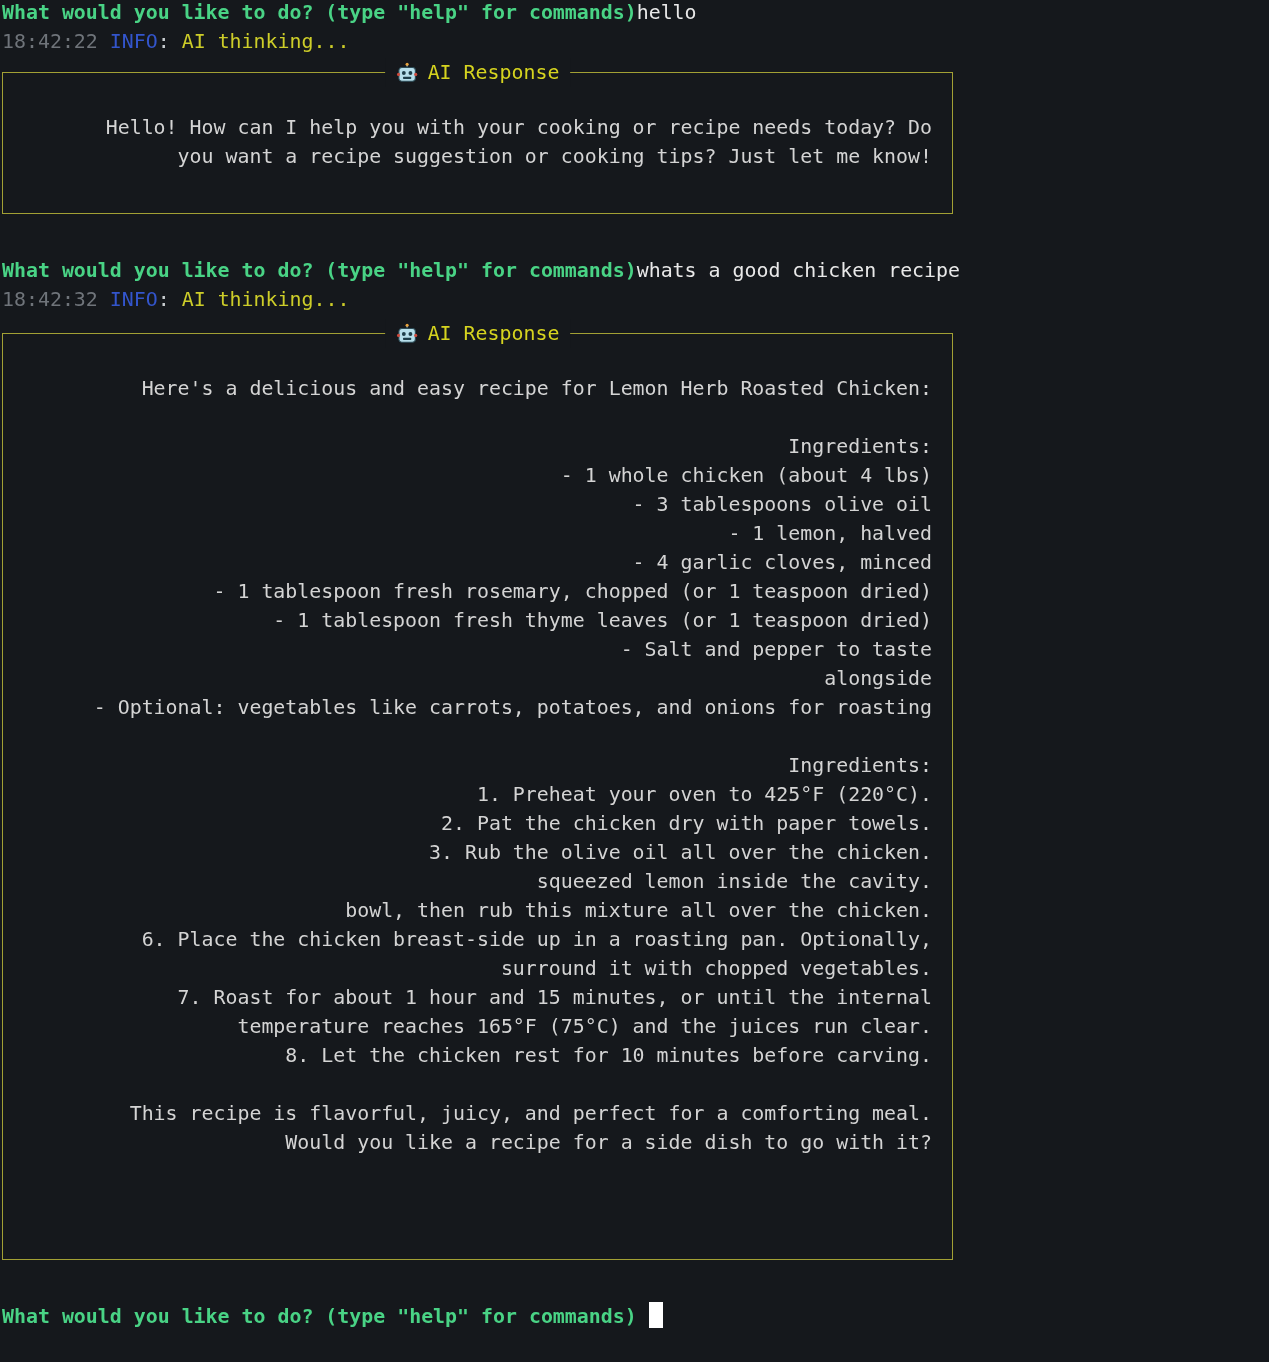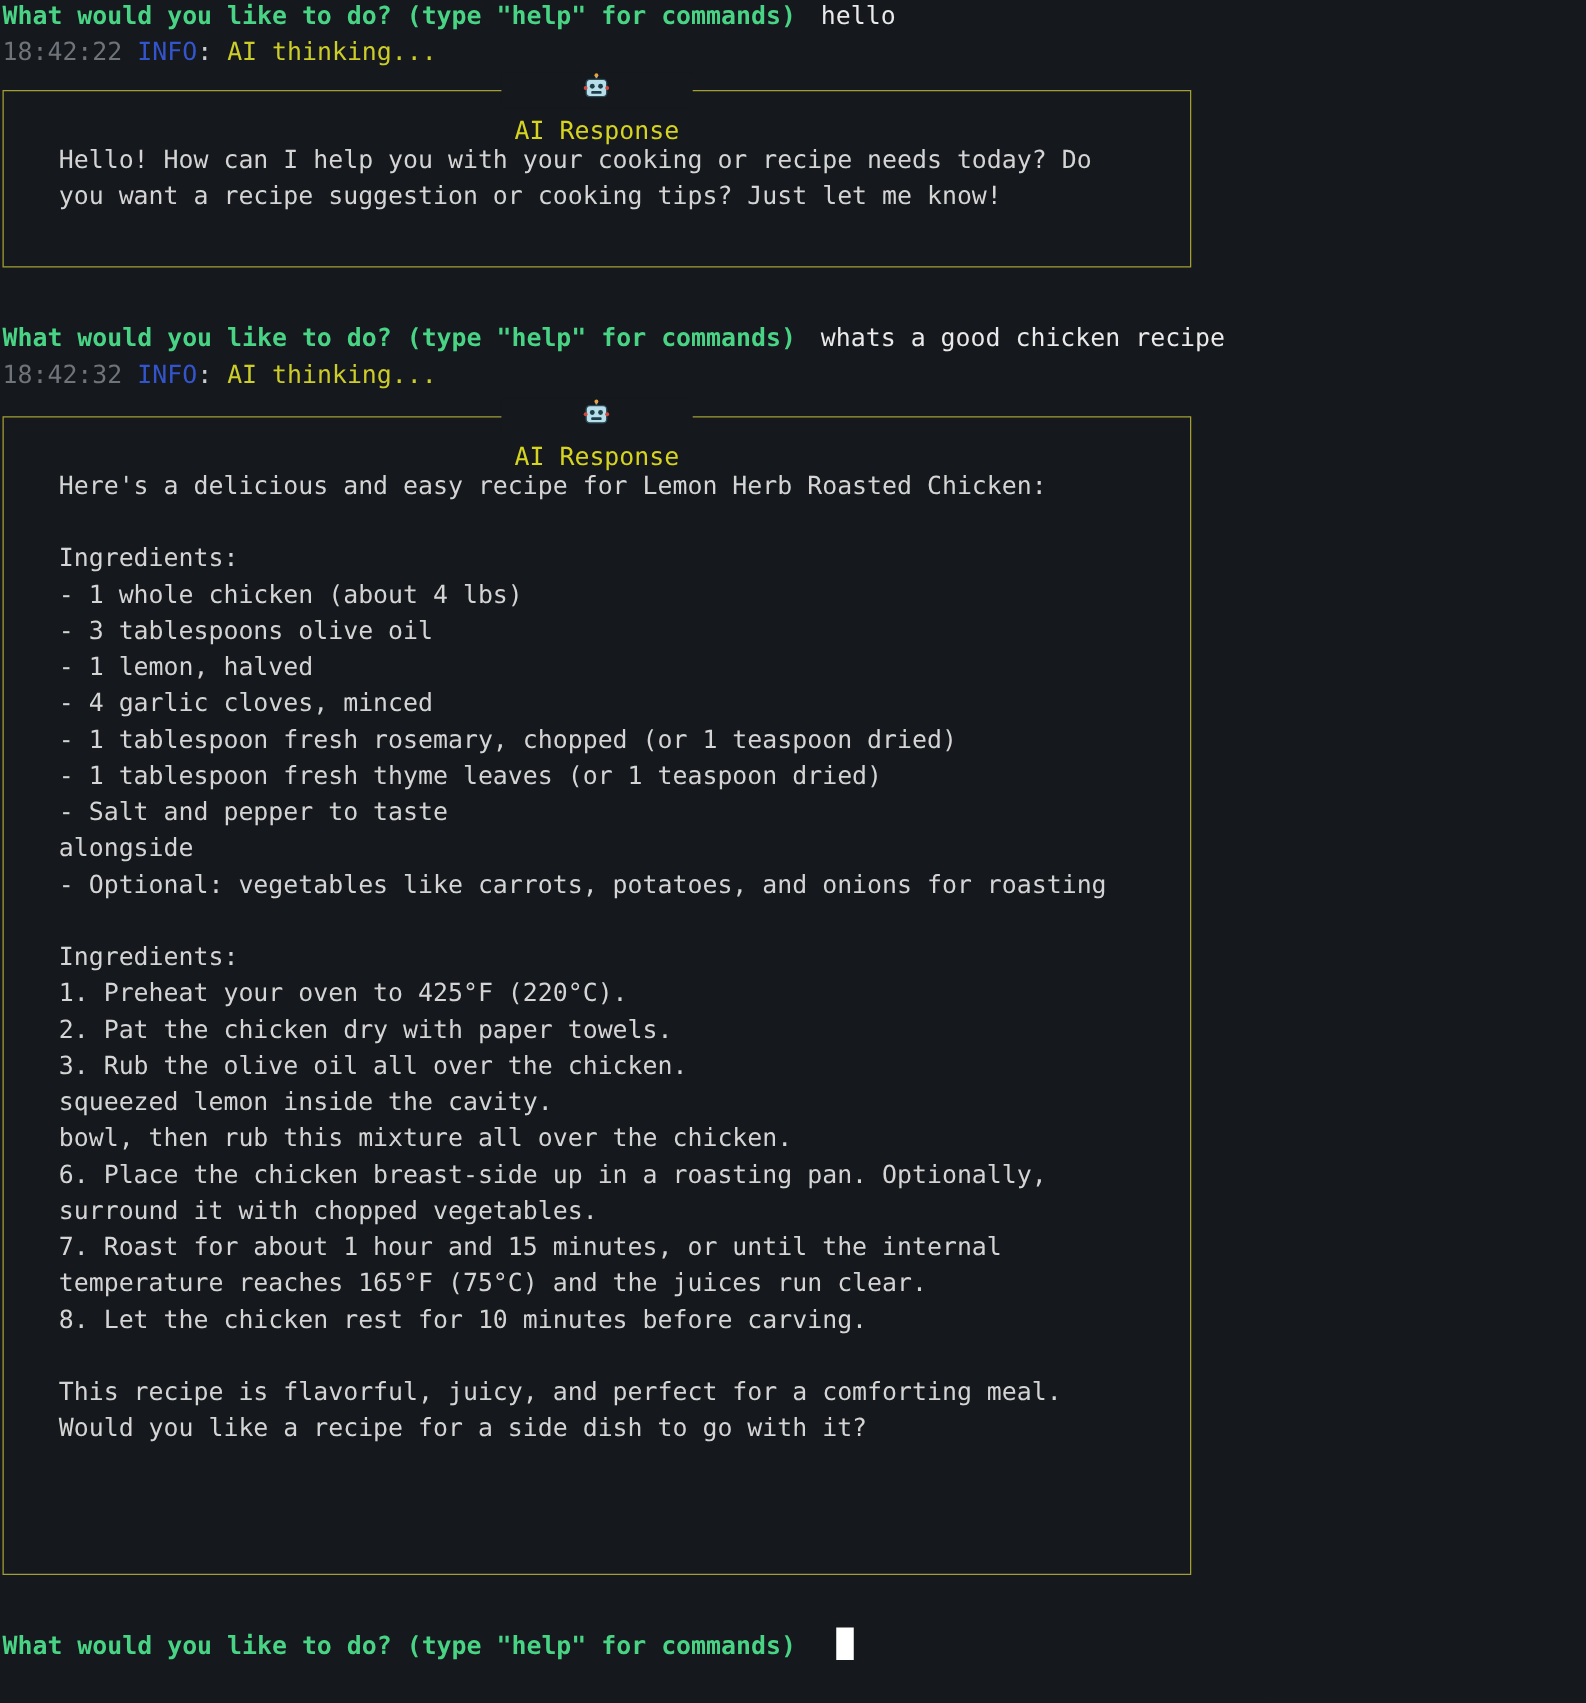--- a/index.html
+++ b/index.html
@@ -26,21 +26,21 @@
     font-size: 19.9px;
     line-height: 29px;
     color: var(--body-text);
   }
   .line {
     position: absolute;
     left: 2px;
     white-space: pre;
   }
   .green  { color: var(--prompt-green); font-weight: bold; }
-  .input  { color: var(--input-white); margin-left: 20px; }
+  .input  { color: var(--input-white); margin-left: 0; }
   .ts     { color: var(--timestamp-gray); }
   .level  { color: var(--info-blue); margin-left: 12px; }
   .sep    { color: #c8ccd0; }
   .msg    { color: var(--thinking-yellow); margin-left: 12px; }
   .panel {
     position: absolute;
     left: 2px;
     width: 951px;
     border: 1px solid var(--panel-border);
     background: var(--background);
@@ -51,29 +51,29 @@
     left: 50%;
     transform: translateX(-50%);
     background: var(--background);
     padding: 0 11px;
     white-space: pre;
     color: var(--panel-title-yellow);
     display: flex;
     align-items: center;
     gap: 10px;
     height: 29px;
-    flex-direction: column;
   }
   .robot-icon { display: inline-flex; width: 22px; height: 22px; }
   .panel-body {
     padding: 40px 20px 0 44px;
   }
   .p-line {
     height: 29px;
     white-space: pre;
+    text-align: right;
   }
   .cursor {
     display: inline-block;
     width: 14px;
     height: 26px;
     background: var(--cursor);
     margin-left: 12px;
     vertical-align: -5px;
   }
 </style>

